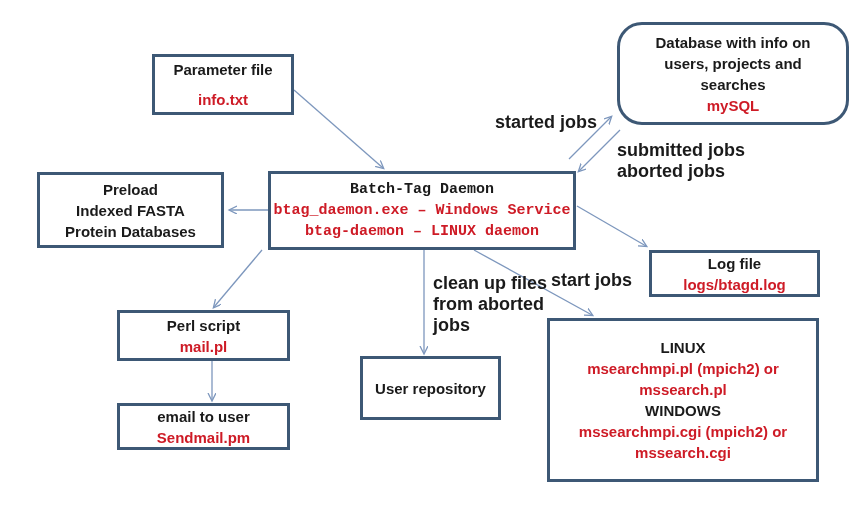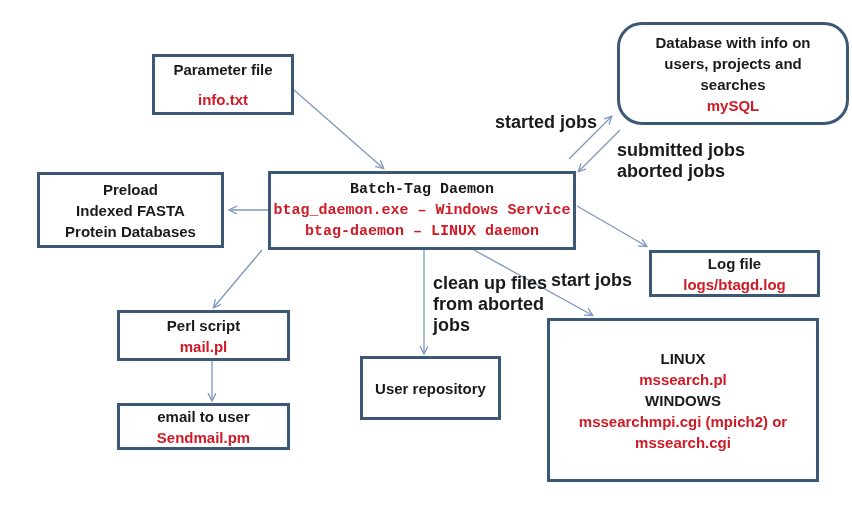--- a/index.html
+++ b/index.html
@@ -102,20 +102,21 @@
     <div class="ln">email to user</div>
     <div class="ln red">Sendmail.pm</div>
   </div>
 
   <div class="node" style="left:360px;top:356px;width:141px;height:64px;">
     <div class="ln">User repository</div>
   </div>
 
   <div class="node" style="left:547px;top:318px;width:272px;height:164px;">
     <div class="ln">LINUX</div>
+    <div class="ln red">msearchmpi.pl (mpich2) or</div>
     <div class="ln red">mssearch.pl</div>
     <div class="ln">WINDOWS</div>
     <div class="ln red">mssearchmpi.cgi (mpich2) or</div>
     <div class="ln red">mssearch.cgi</div>
   </div>
 
   <div class="edge-label" style="left:495px;top:112px;">started jobs</div>
 
   <div class="edge-label" style="left:617px;top:140px;">
     <div>submitted jobs</div>

